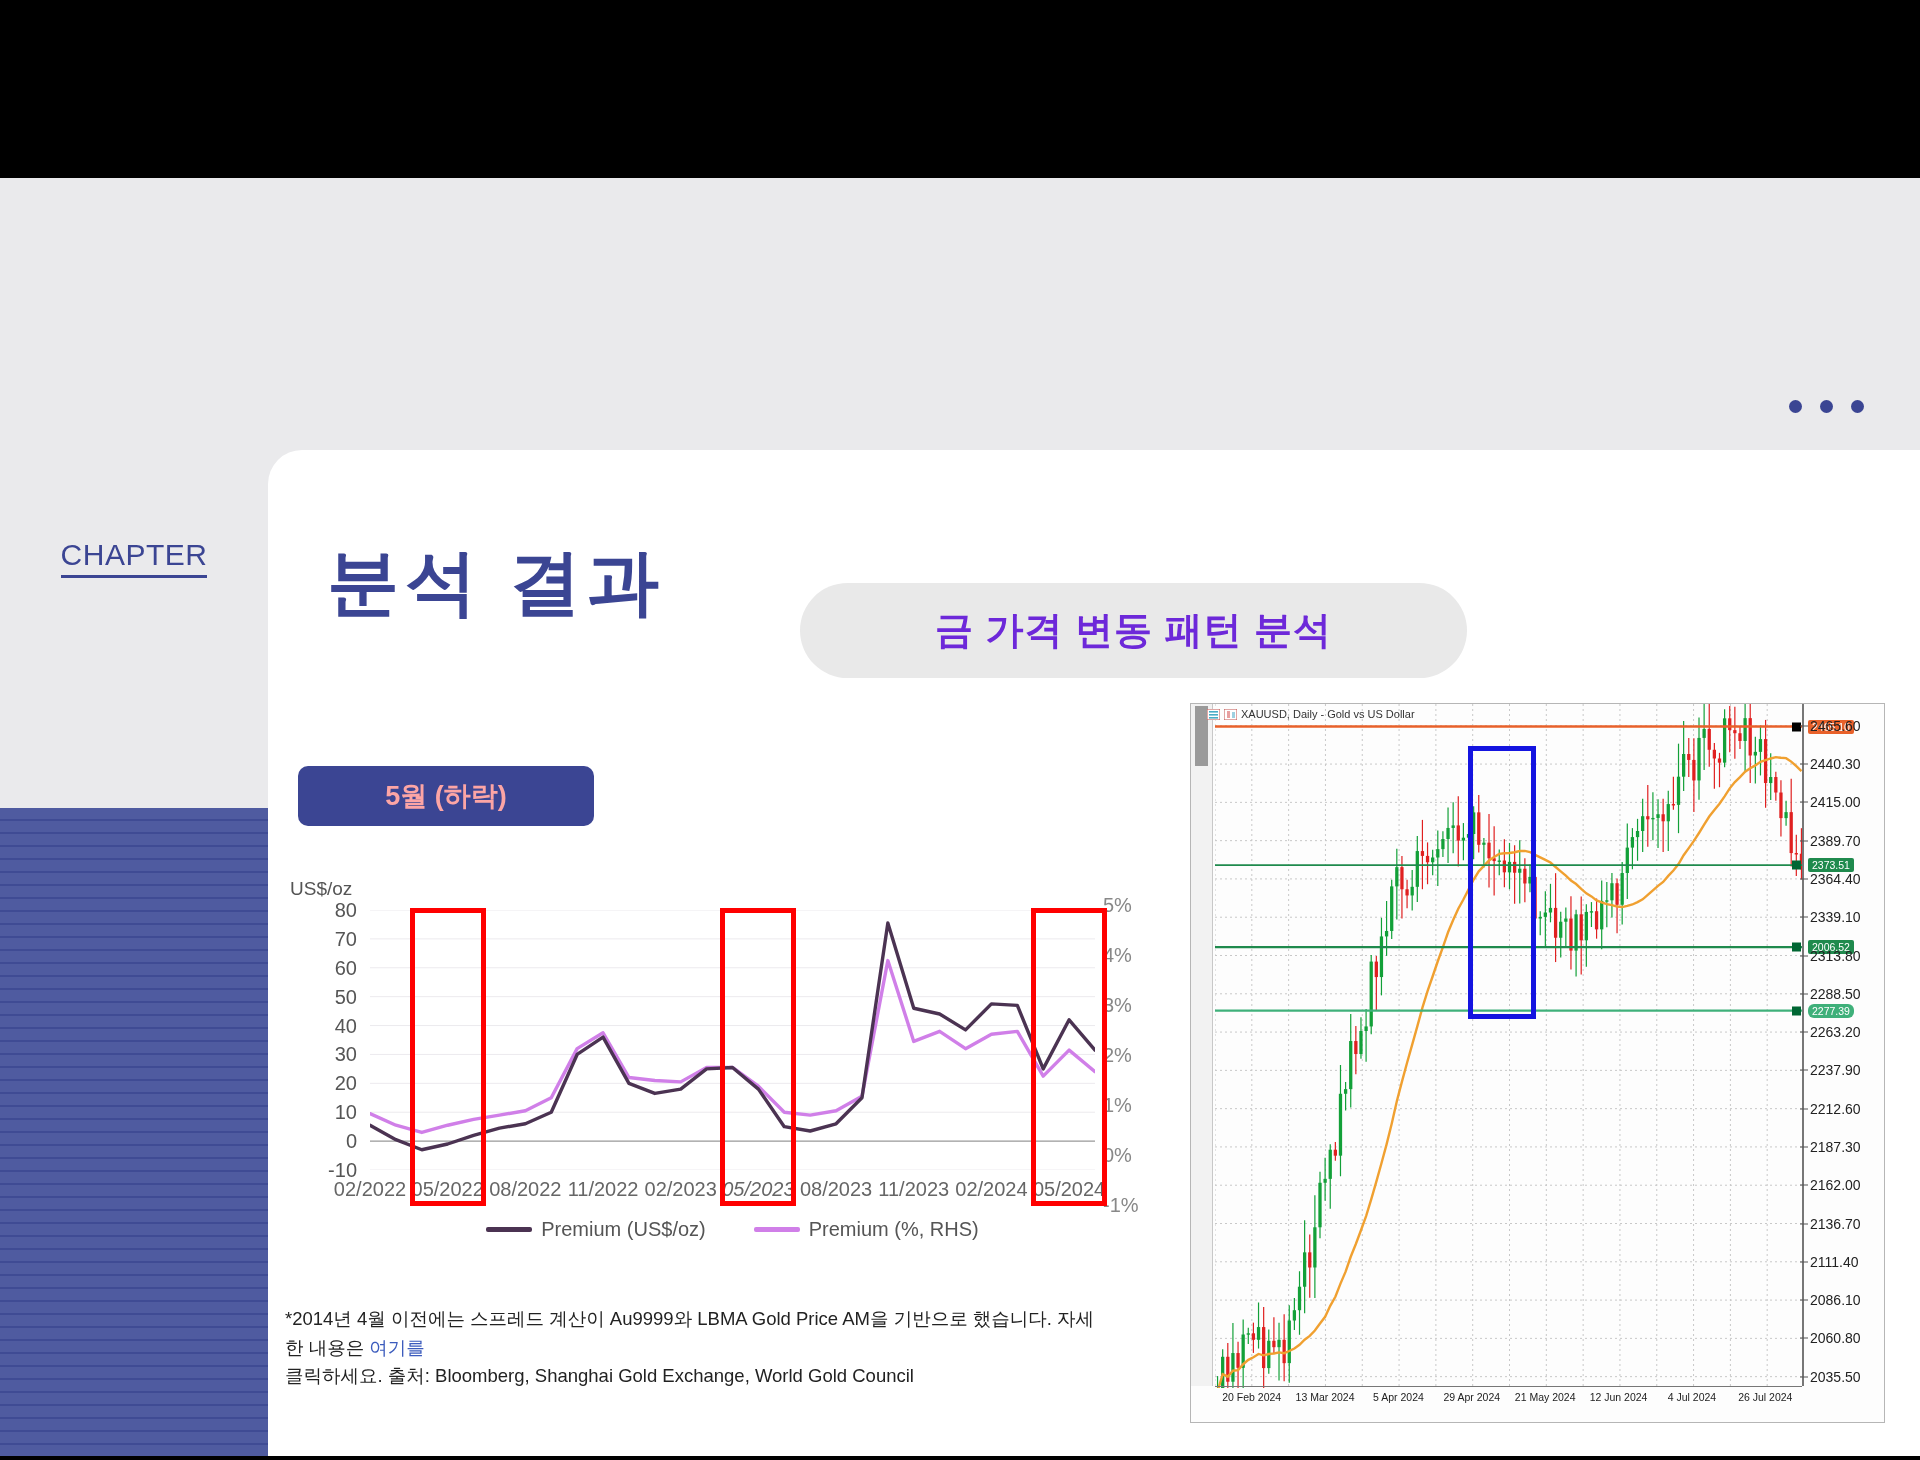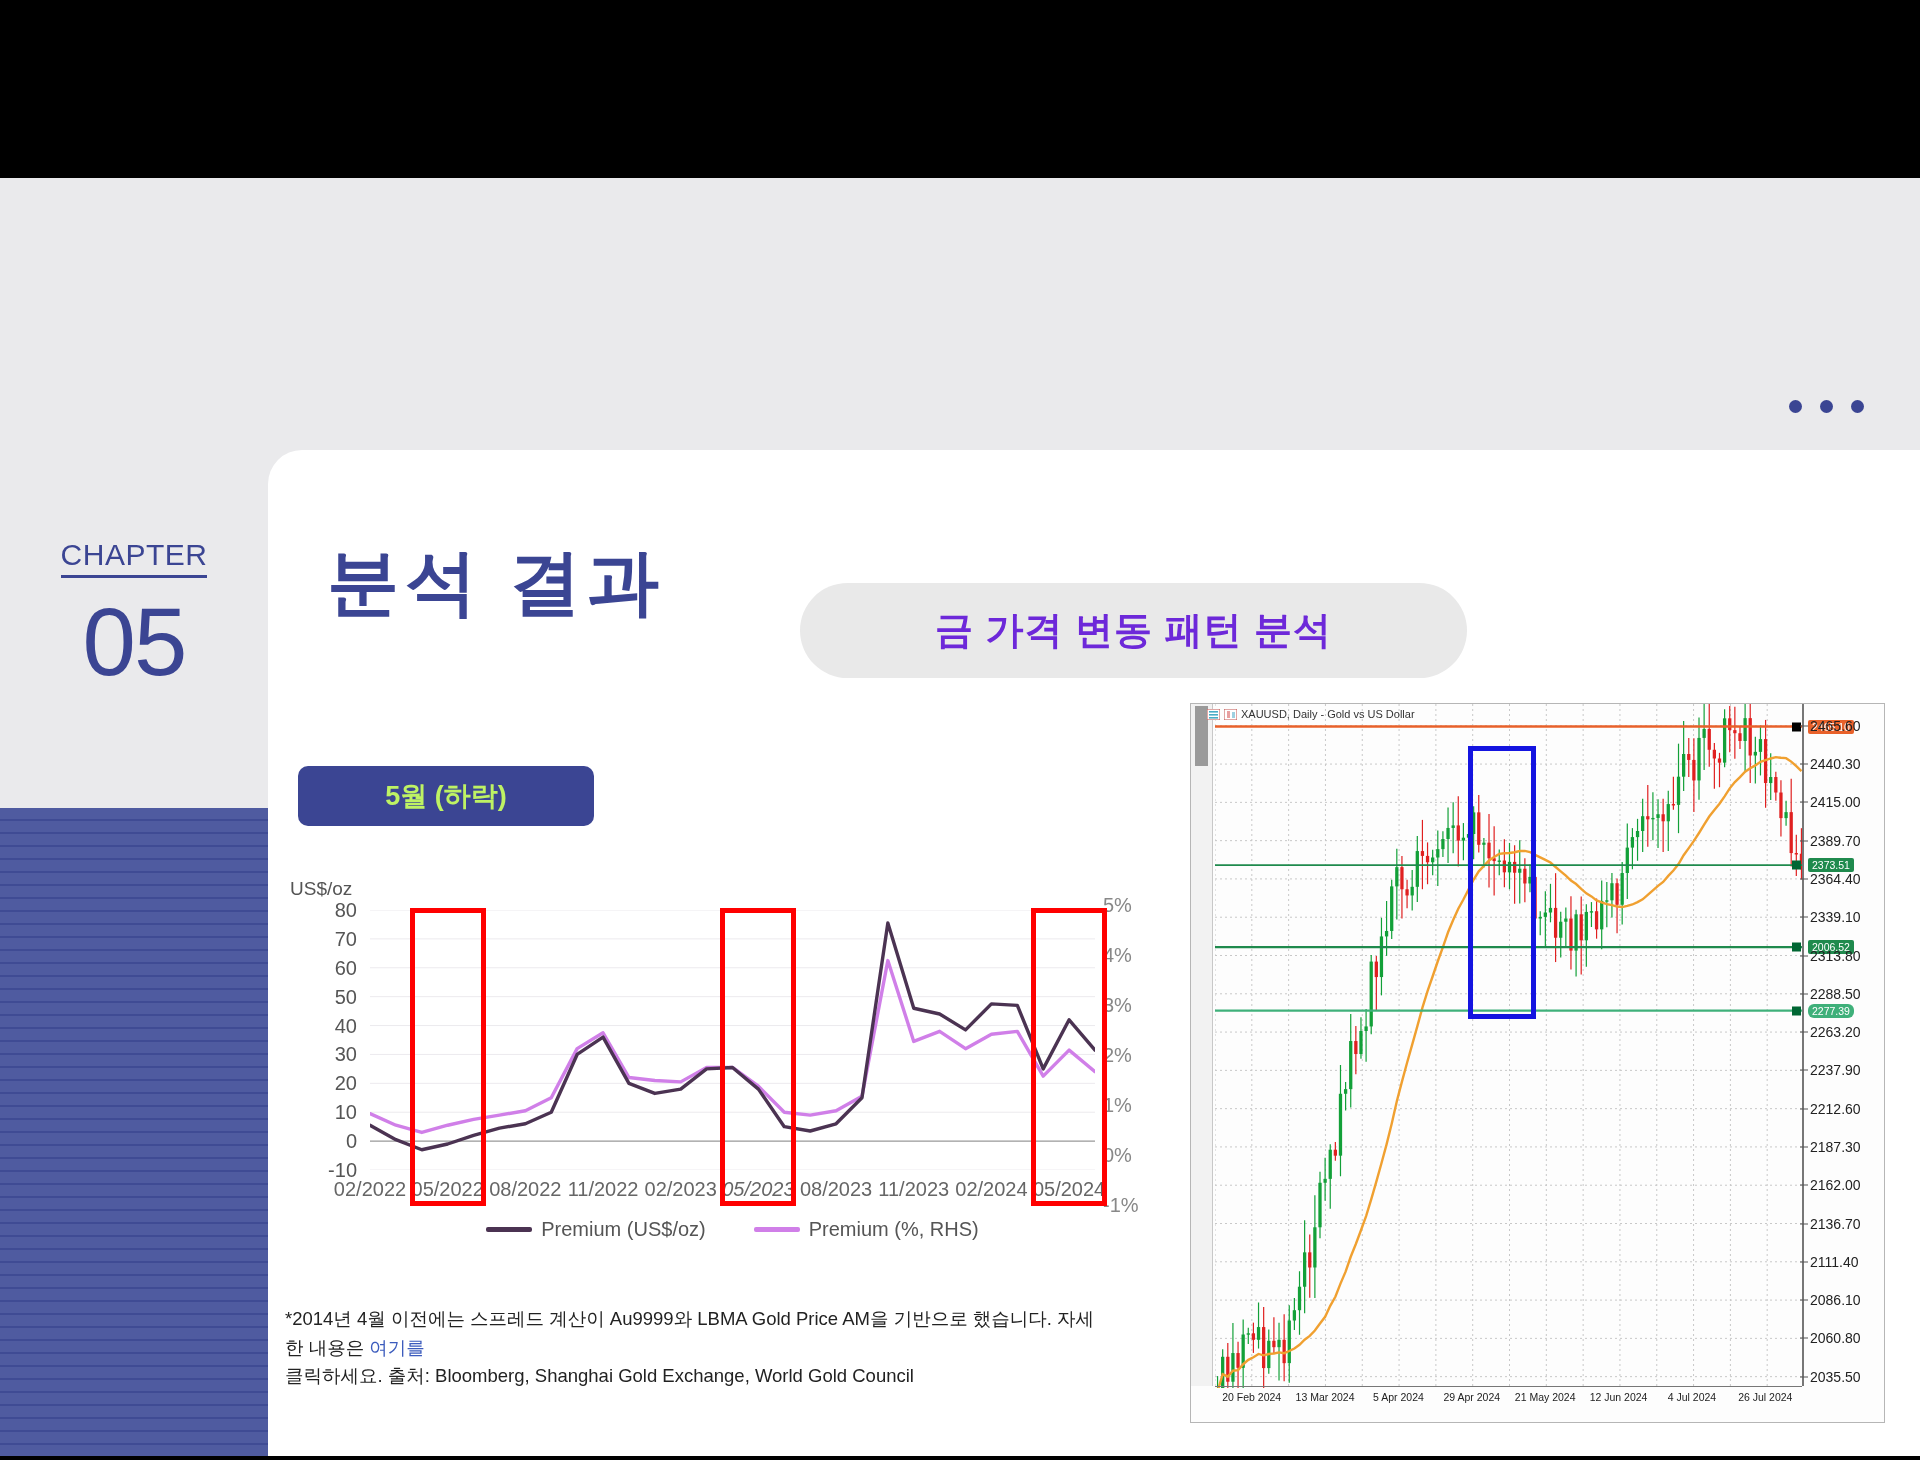--- a/index.html
+++ b/index.html
@@ -71,21 +71,21 @@
   }
   .subtitle-pill span { font-size: 38px; font-weight: 700; color: #6d28d9; letter-spacing: 1px; }
 
   
   .month-badge {
     position: absolute; left: 298px; top: 588px;
     width: 296px; height: 60px; border-radius: 10px;
     background: #3b4593; display: flex; align-items: center; justify-content: center;
     z-index: 8;
   }
-  .month-badge span { color: #bef264; font-size: 27px; font-weight: 700; }
+  .month-badge span { color: #fca5a5; font-size: 27px; font-weight: 700; }
 
   
   .linechart { position: absolute; left: 285px; top: 700px; width: 880px; height: 420px; z-index: 8; }
   .axis-unit { position: absolute; left: 5px; top: 0px; font-size: 19px; color: #555; }
   .lc-plot { position: absolute; left: 85px; top: 32px; width: 725px; height: 260px; }
   .ylabels { position: absolute; left: 0px; top: 32px; width: 78px; height: 260px; }
   .ylabels div {
     position: absolute; right: 6px; font-size: 20px; color: #555;
     transform: translateY(-50%); white-space: nowrap;
   }
@@ -172,21 +172,20 @@
       <span></span>
       <span></span>
     </div>
 
     <div class="stripe-block"></div>
 
     <div class="card"></div>
 
     <div class="chapter">
       <div class="chapter-word">CHAPTER</div>
-      <div class="chapter-num">05</div>
     </div>
 
     <div class="page-title">분석 결과</div>
 
     <div class="subtitle-pill">
       <span>금 가격 변동 패턴 분석</span>
     </div>
 
     <div class="month-badge">
       <span>5월 (하락)</span>

